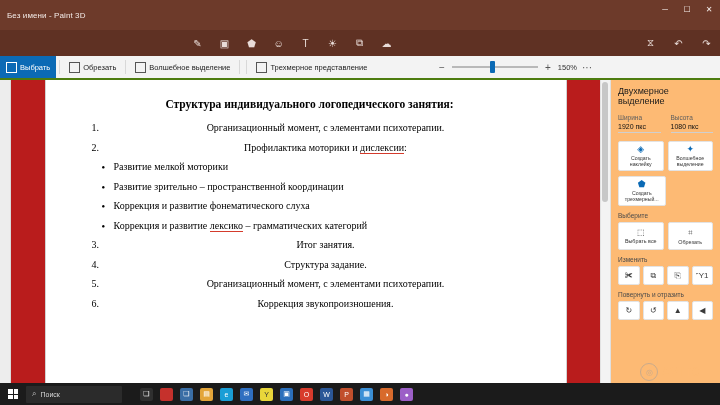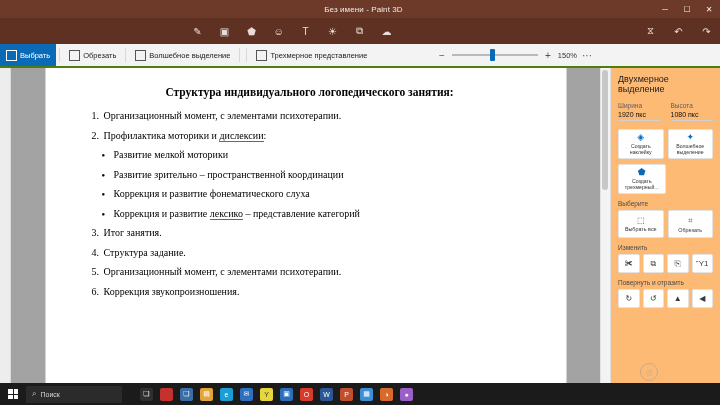--- a/index.html
+++ b/index.html
@@ -17,27 +17,26 @@
     position: relative;
     width: 720px;
     height: 405px;
     background: #3a3a3a;
     display: flex;
     flex-direction: column;
   }
 
   
   .titlebar {
-    height: 18px;
+    height: 30px;
     background: #6d3a2a;
     display: flex;
     align-items: center;
     flex: 0 0 auto;
     position: relative;
-    justify-content: center;
   }
   .titlebar .title {
     color: #f2e9e6;
     font-size: 8px;
     padding-left: 7px;
     letter-spacing: 0.1px;
   }
   .winbtns {
     position: absolute;
     right: 0;
@@ -173,21 +172,21 @@
   
   .rulerv {
     width: 10px;
     background: #ededed;
     border-right: 1px solid #dadada;
   }
 
   .canvas-area {
     flex: 1 1 auto;
     position: relative;
-    background: #a3a3a3;
+    background: #b91c1c;
     overflow: hidden;
     display: flex;
     justify-content: center;
   }
   .page {
     width: 520px;
     margin-top: 0;
     background: #ffffff;
     position: relative;
     box-shadow: 0 0 0 1px #d2d2d2;
@@ -202,21 +201,21 @@
     font-weight: bold;
     text-align: center;
     margin: 4px 0 8px 0;
   }
   ol.lvl1 {
     margin: 0;
     padding-left: 30px;
     font-size: 10px;
     line-height: 1.95;
   }
-  ol.lvl1 > li { margin: 0; padding-left: 2px; }
+  ol.lvl1 > li { margin: 0; padding-left: 2px; text-align: center; }
   ul.lvl2 {
     margin: 0;
     padding-left: 30px;
     list-style: none;
     font-size: 10px;
     line-height: 1.95;
   }
   ul.lvl2 > li { position: relative; padding-left: 12px; }
   ul.lvl2 > li:before {
     content: "\25CF";
@@ -538,21 +537,21 @@
             <li>
               <span>Развитие мелкой моторики</span>
             </li>
             <li>
               <span>Развитие зрительно – пространственной координации</span>
             </li>
             <li>
               <span>Коррекция и развитие фонематического слуха</span>
             </li>
             <li>
-              <span>Коррекция и развитие </span><span class="sp-err">лексико</span><span> – представление категорий</span>
+              <span>Коррекция и развитие </span><span class="sp-err">лексико</span><span> – грамматических категорий</span>
             </li>
           </ul>
 
           <ol class="lvl1" start="3">
             <li>
               <span>Итог занятия.</span>
             </li>
             <li>
               <span>Структура задание.</span>
             </li>

